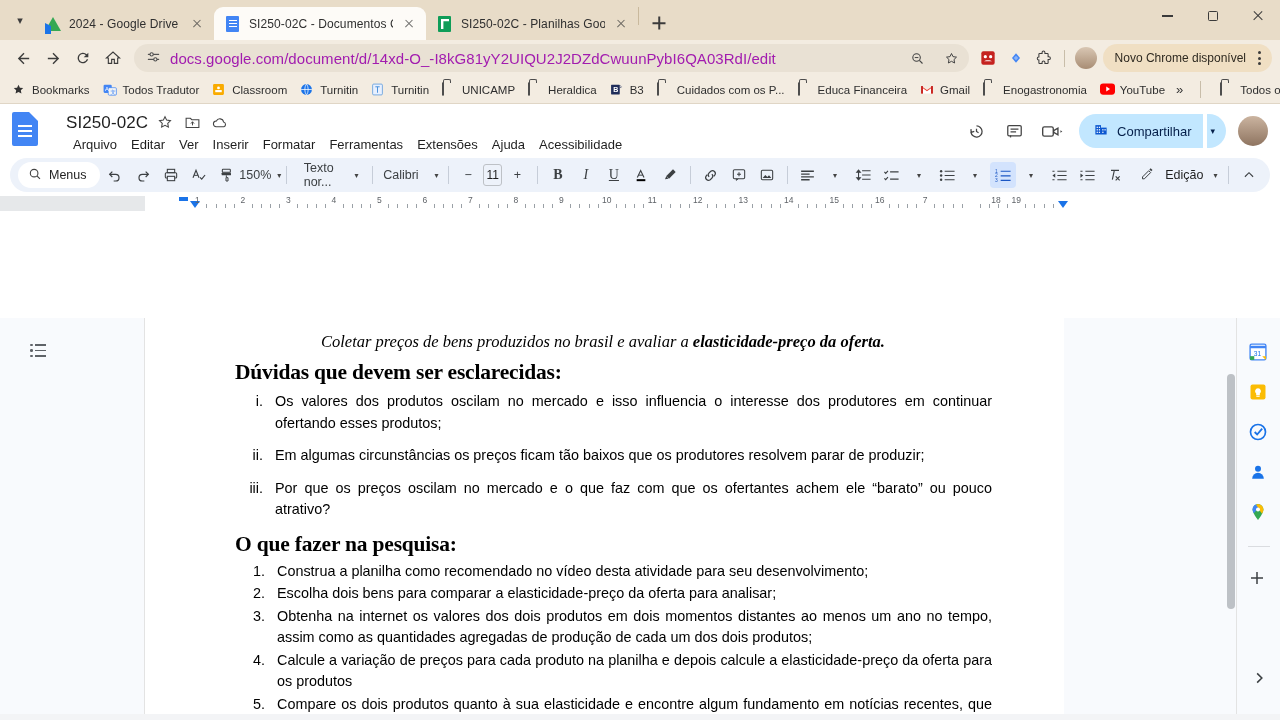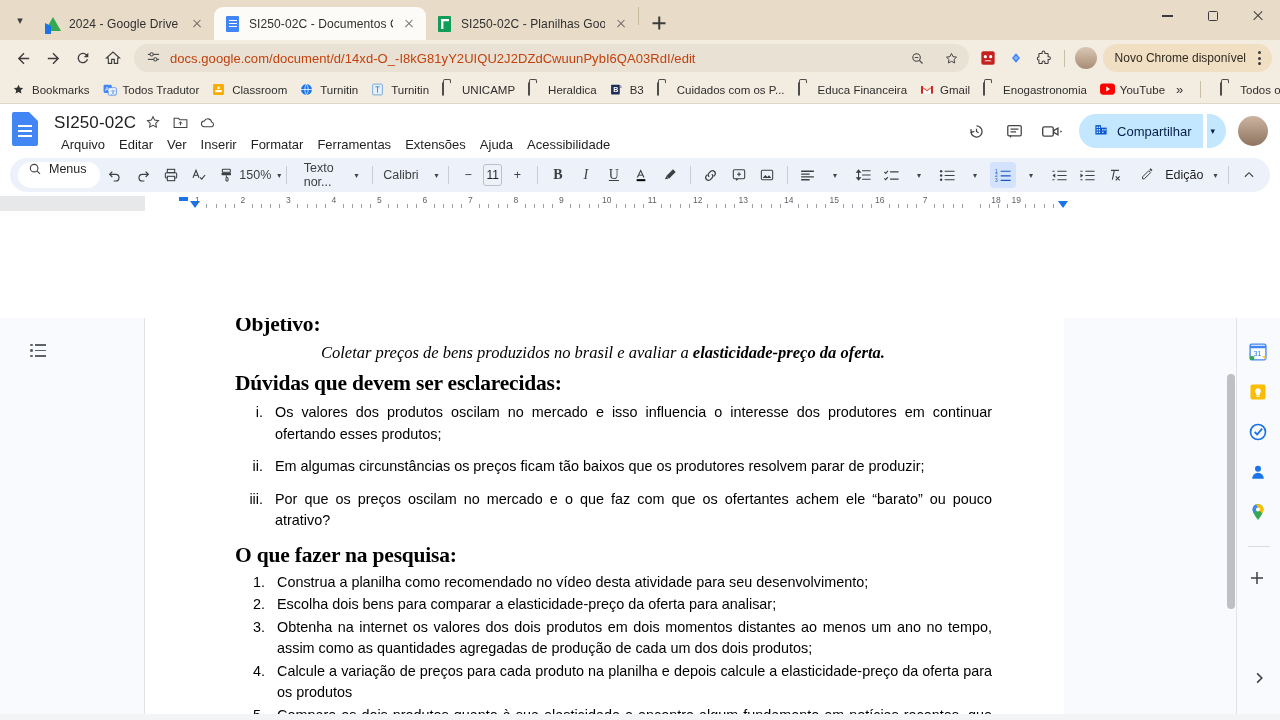--- a/index.html
+++ b/index.html
@@ -78,21 +78,21 @@
     height: 36px; background: #f3ece1; display: flex; align-items: center; gap: 0;
     padding: 0 8px;
   }
   .navbtn { width: 30px; height: 30px; display:flex; align-items:center; justify-content:center;
     color:#3c3c3c; font-size:15px; border-radius:50%; }
   .omnibox {
     flex: 1; height: 28px; background: #e9e1d4; border-radius: 14px; display: flex;
     align-items: center; padding: 0 4px 0 12px; margin: 0 6px; gap: 8px;
   }
   .omni-icon { width: 16px; height: 16px; flex: 0 0 16px; position: relative; }
-  .url { flex:1; font-size: 13px; color: #c2410c; white-space: nowrap; overflow: hidden; letter-spacing:.05px;}
+  .url { flex:1; font-size: 15px; color: #a21caf; white-space: nowrap; overflow: hidden; letter-spacing:.05px;}
   .omni-act { width:26px;height:26px;display:flex;align-items:center;justify-content:center;color:#444;font-size:13px;}
   .ext-icons { display:flex; align-items:center; gap:2px; }
   .ext { width:26px;height:26px;display:flex;align-items:center;justify-content:center;}
   .vdiv { width:1px; height:17px; background:#c8bda9; margin:0 5px;}
   .profile-pill {
     height:28px; display:flex; align-items:center; gap:6px; padding:0 4px 0 3px;
   }
   .avatar-sm { width:22px;height:22px;border-radius:50%;overflow:hidden;position:relative;
     background: linear-gradient(#d9c7b4,#a88d74); }
   .chrome-update {
@@ -117,21 +117,21 @@
 
   
   .docs-app { background: #ffffff; height: 610px; position: relative; overflow: hidden;}
   .docs-header { display:flex; padding: 6px 12px 0 12px; align-items:flex-start; height:52px;}
   .docs-logo { width:30px;height:40px; margin-top:2px; position:relative; flex:0 0 30px;}
   .docs-logo-shape{width:26px;height:34px;background:#4285f4;border-radius:2px;position:relative;}
   .docs-logo-shape::before{content:"";position:absolute;right:0;top:0;border-width:0 9px 9px 0;
     border-style:solid;border-color:transparent #ffffff transparent transparent;}
   .docs-logo-shape::after{content:"";position:absolute;left:6px;top:13px;width:14px;height:1.8px;
     background:#fff;box-shadow:0 5px 0 #fff,0 10px 0 #fff;}
-  .docs-title-block { margin-left:12px; flex:1;}
+  .docs-title-block { margin-left:24px; flex:1;}
   .title-row { display:flex;align-items:center;gap:9px; height:26px;}
   .doc-title { font-size:17px; color:#1f1f1f; letter-spacing:.1px;}
   .ti { width:18px;height:18px; position:relative; color:#444;}
   .menu-row { display:flex; gap:0; margin-top:-1px;}
   .menu-item { font-size:13px; color:#1f1f1f; padding:2px 7px; border-radius:4px; cursor:default;}
   .header-right { display:flex; align-items:center; gap:4px; margin-top:4px;}
   .hdr-btn { width:34px;height:34px;border-radius:50%;display:flex;align-items:center;justify-content:center;color:#444;}
   .share-btn {
     height:34px; background:#c2e7ff; border-radius:17px 0 0 17px; display:flex;align-items:center;
     gap:8px; padding:0 12px 0 14px; font-size:13px; color:#041e49; margin-left:6px;
@@ -142,21 +142,21 @@
     background:linear-gradient(#cbb4a0,#8e7460);}
 
   
   .toolbar {
     margin: 2px 10px 0 10px; height: 34px; background:#edf2fa; border-radius:18px;
     display:flex; align-items:center; padding: 0 8px; gap:2px; font-size:12.5px; color:#1f1f1f;
   }
   .tb { height:26px; min-width:26px; padding:0 4px; border-radius:4px; display:flex;
     align-items:center; justify-content:center; color:#3c4043;}
   .tb.active{background:#d3e3fd;}
-  .menus-pill { height:26px;background:#fff;border-radius:13px;display:flex;
+  .menus-pill { height:26px;background:#fff;border-radius:13px;display:flex;align-items:center;
     gap:7px;padding:0 13px 0 10px; font-size:12.5px;color:#1f1f1f;}
   .tbsep{width:1px;height:18px;background:#c6cdd8;margin:0 5px;}
   .zoom-sel{display:flex;align-items:center;gap:6px;padding:0 6px;height:26px;border-radius:4px;}
   .style-sel{display:flex;align-items:center;gap:18px;padding:0 6px 0 10px;height:26px;border-radius:4px;width:106px;}
   .font-sel{display:flex;align-items:center;gap:16px;padding:0 6px 0 8px;height:26px;border-radius:4px;width:92px;}
   .fsz{width:30px;height:22px;border:1px solid #bdc1c6;border-radius:3px;display:flex;
     align-items:center;justify-content:center;font-size:12px;background:#edf2fa;}
   .caret{font-size:8px;color:#444;}
   .edit-pill{margin-left:auto;display:flex;align-items:center;gap:10px;padding:0 4px 0 10px;}
   .sidepanel-toggle{width:26px;height:26px;display:flex;align-items:center;justify-content:center;}
@@ -832,21 +832,20 @@
             <i></i>
             <i></i>
             <b></b>
             <b></b>
             <b></b>
         </div>
       </div>
 
       <div class="page">
 
-        <div class="h-serif docline" style="margin-top:-14px">Objetivo:</div>
 
         <div class="intro docline">
           <span>Coletar preços de bens produzidos no brasil e avaliar a </span><b>elasticidade-preço da oferta.</b>
         </div>
 
         <div class="h-serif docline" style="margin-top:8px">Dúvidas que devem ser esclarecidas:</div>
 
         <div class="olist">
           <div class="li" style="margin-top:6px">
             <span class="mk">i.</span>

